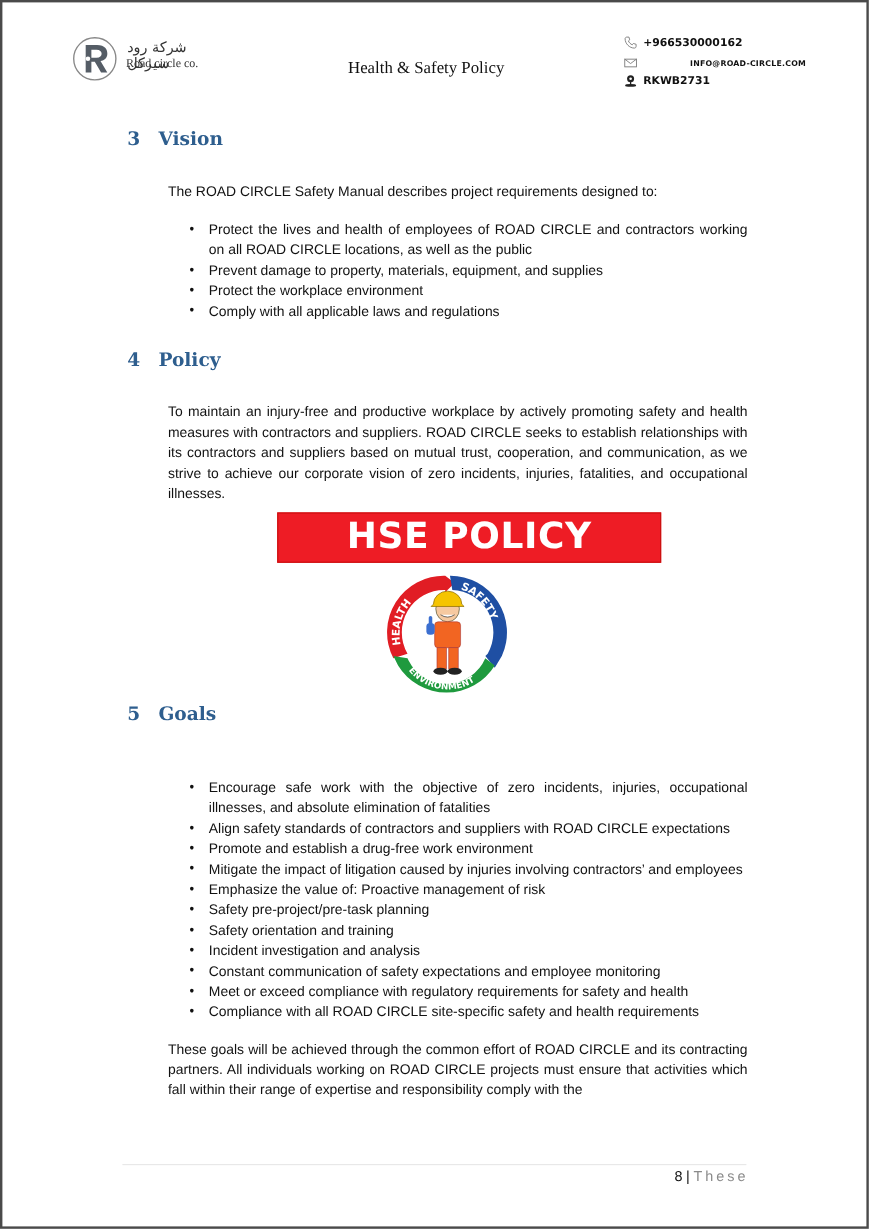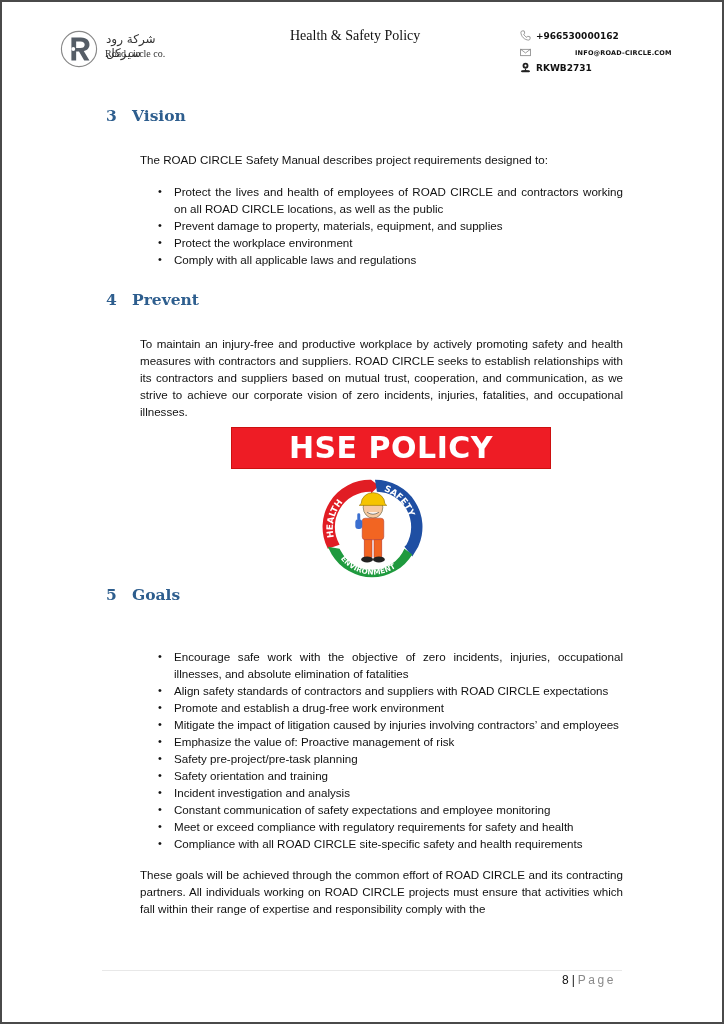--- a/index.html
+++ b/index.html
@@ -16,21 +16,21 @@
   .logo { position: absolute; left: 58px; top: 28px; width: 38px; height: 38px; }
   .logo-arabic {
     position: absolute; left: 104px; top: 30px; font-size: 12px; color: #333;
     font-family: "DejaVu Sans", sans-serif; direction: rtl; width: 84px; text-align: left;
   }
   .logo-name {
     position: absolute; left: 103px; top: 46px; font-size: 10px; color: #333;
     font-family: Liberation Serif, serif;
   }
   .doc-title {
-    position: absolute; left: 288px; top: 26px; font-size: 14px; color: #111;
+    position: absolute; left: 288px; top: 48px; font-size: 14px; color: #111;
     font-family: "Liberation Serif", serif;
   }
   .contact { position: absolute; left: 518px; font-size: 9px; font-weight: bold; color: #111;
     font-family: "DejaVu Sans", sans-serif; display: flex; align-items: center; gap: 5px; }
   .contact.phone { top: 28px; }
   .contact.email { top: 45px; font-size: 6.5px; letter-spacing: 0.2px; gap: 44px; }
   .contact.loc { top: 60px; text-align: center; }
   .contact svg { width: 11px; height: 11px; flex: none; }
 
   
@@ -120,21 +120,21 @@
   <div class="body-text vision-list">
     <ul class="bullets">
       <li>Protect the lives and health of employees of ROAD CIRCLE  and contractors working on all ROAD CIRCLE  locations, as well as the public</li>
       <li>Prevent damage to property, materials, equipment, and supplies</li>
       <li>Protect the workplace environment</li>
       <li>Comply with all applicable laws and regulations</li>
     </ul>
   </div>
 
   <div class="h h-mission">
-    <span class="num">4</span><span>Prevent</span>
+    <span class="num">4</span><span>Policy</span>
   </div>
   <div class="body-text para mission-para">To maintain an injury-free and productive workplace by actively promoting safety and health measures with contractors and suppliers. ROAD CIRCLE  seeks to establish relationships with its contractors and suppliers based on mutual trust, cooperation, and communication, as we strive to achieve our corporate vision of zero incidents, injuries, fatalities, and occupational illnesses.</div>
 
   <div class="hse-banner">HSE POLICY</div>
   <svg class="hse-logo" viewBox="0 0 120 114">
     <defs>
       <path id="arcH" d="M22 72 A40 40 0 0 1 52 18"></path>
       <path id="arcS" d="M66 18 A40 40 0 0 1 98 64"></path>
       <path id="arcE" d="M24 84 A42 42 0 0 0 96 84"></path>
     </defs>
@@ -183,15 +183,15 @@
       <li>Incident investigation and analysis</li>
       <li>Constant communication of safety expectations and employee monitoring</li>
       <li>Meet or exceed compliance with regulatory requirements for safety and health</li>
       <li>Compliance with all ROAD CIRCLE  site-specific safety and health requirements</li>
     </ul>
   </div>
   <div class="body-text para goals-para">These goals will be achieved through the common effort of ROAD CIRCLE  and its contracting partners. All individuals working on ROAD CIRCLE  projects must ensure that activities which fall within their range of expertise and responsibility comply with the</div>
 
   <div class="footer-line"></div>
   <div class="footer-page">
-    <span>8</span><span class="sep">|</span><span class="pg">Page</span>
+    <span>8</span><span class="sep">|</span><span class="pg">These</span>
   </div>
 </div>
 
 </body></html>

